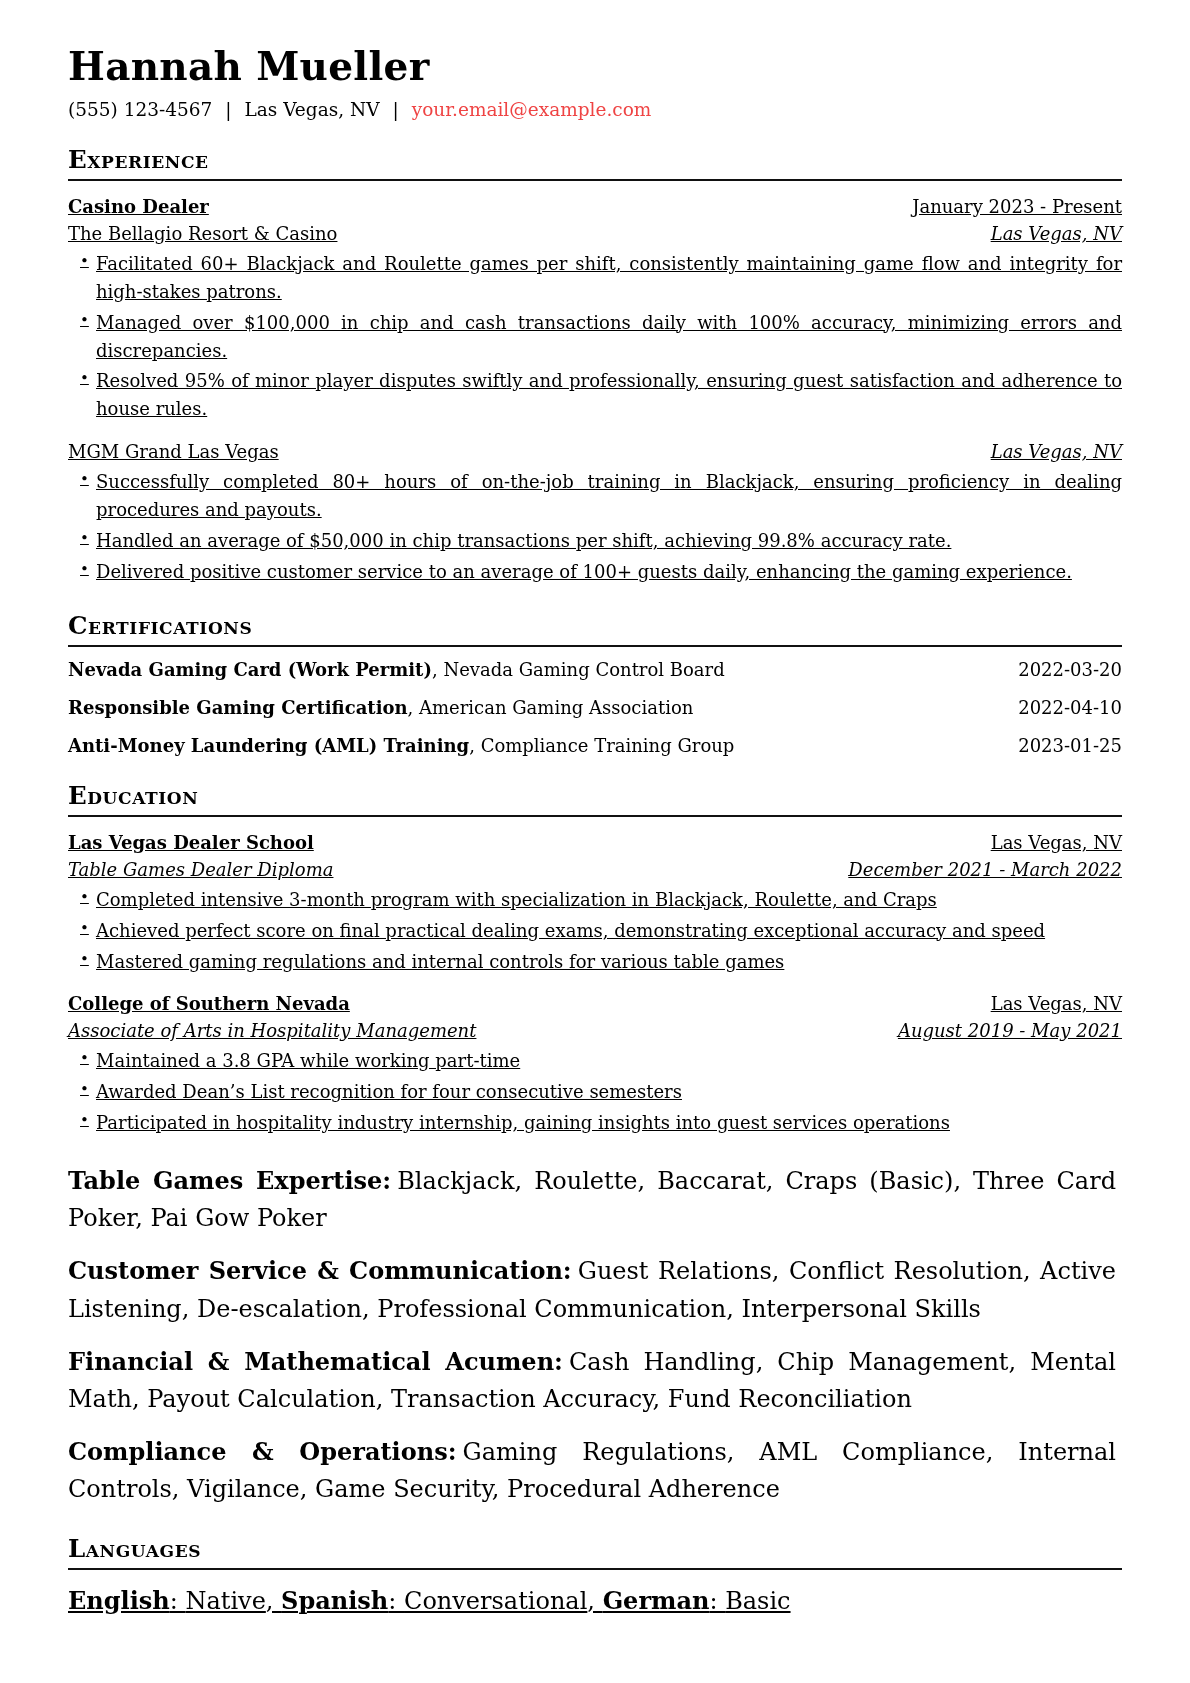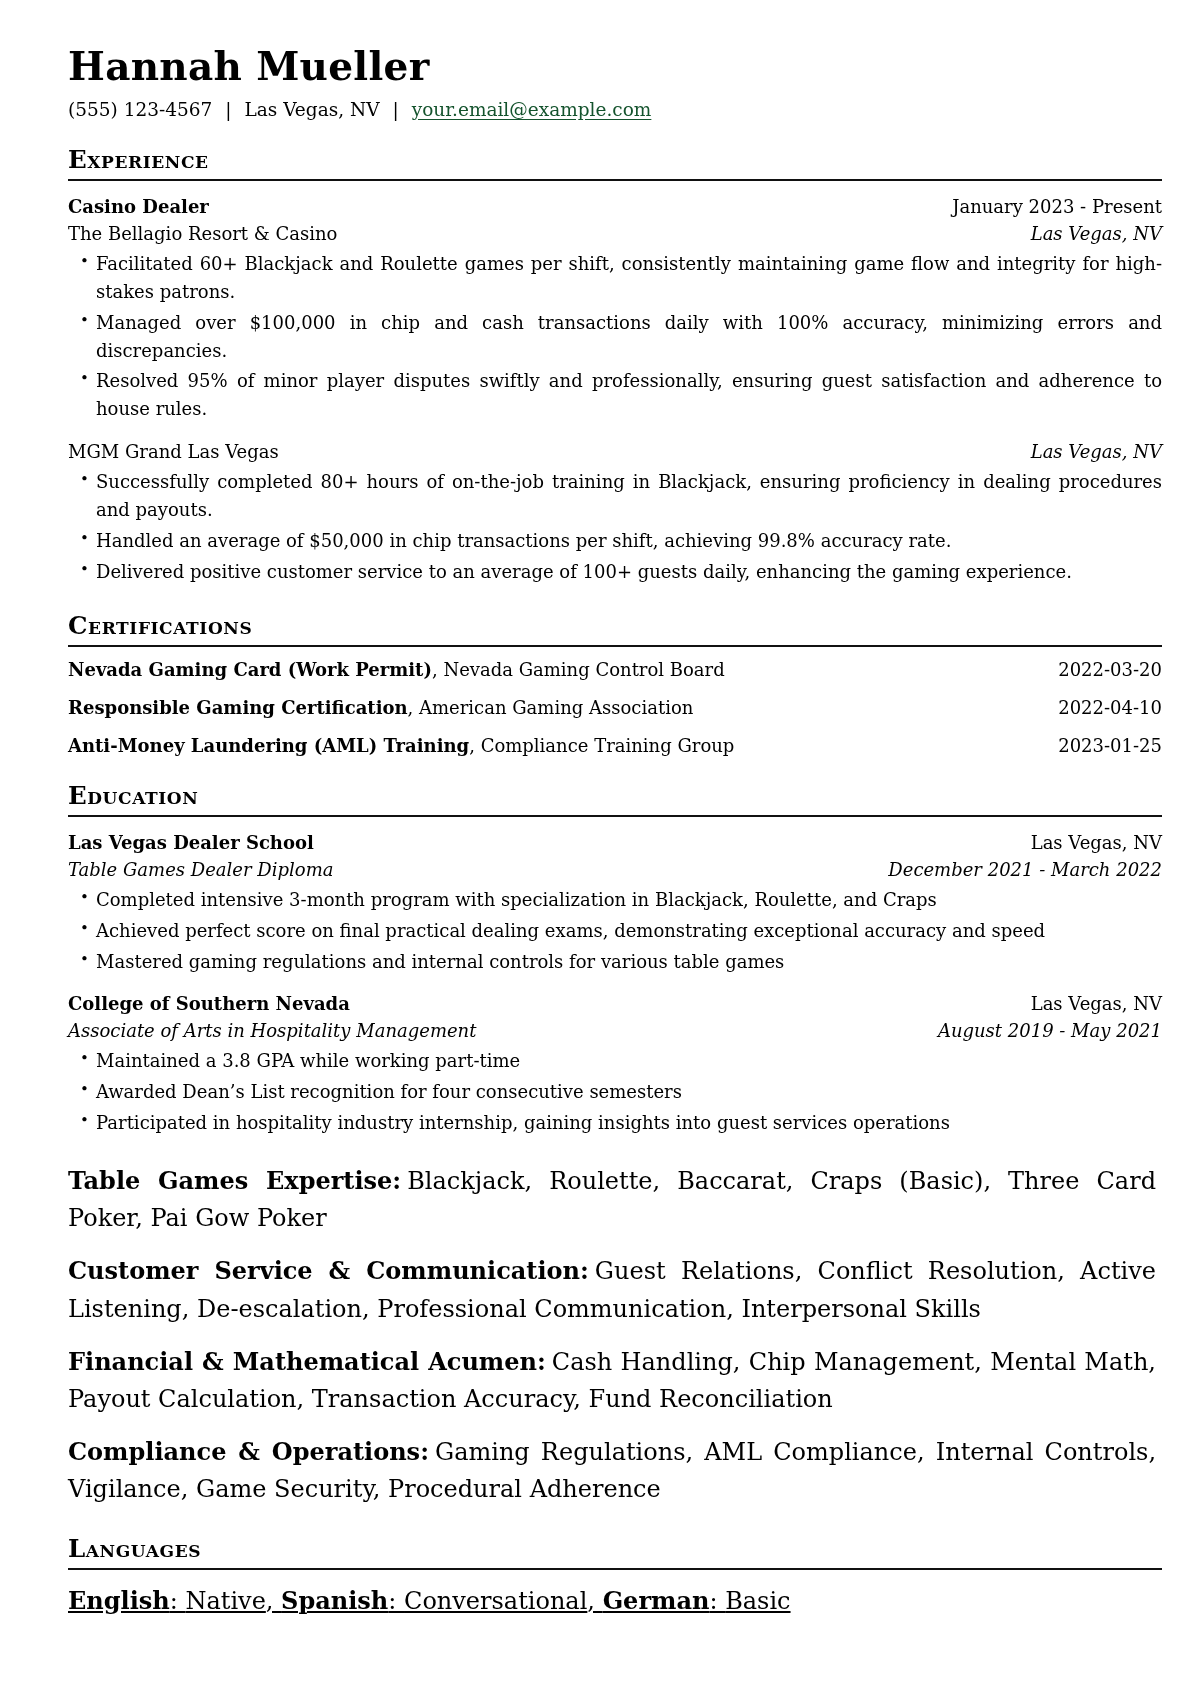--- a/index.html
+++ b/index.html
@@ -6,43 +6,43 @@
   html, body { margin: 0; padding: 0; background: #ffffff; }
   body {
     width: 1190px; height: 1683px;
     font-family: "DejaVu Serif", serif;
     color: #000;
     -webkit-font-smoothing: antialiased;
   }
   .page {
     box-sizing: border-box;
     width: 1190px; height: 1683px;
-    padding: 44px 28px 0 68px;
+    padding: 44px 68px 0 68px;
     overflow: hidden;
   }
   
   .name {
     font-size: 39px; font-weight: bold;
     margin: 0; line-height: 1.15; letter-spacing: 0.3px;
   }
   .contact { margin-top: 10px; font-size: 18.5px; }
   .contact .sep { margin: 0 13px; }
-  .email { color: #14532d; text-decoration: underline; text-underline-offset: 3px; cursor: pointer; }
+  .email { color: #ef4444; text-underline-offset: 3px; cursor: pointer; }
   
   section { margin-top: 25px; }
   .sec-title {
     font-variant: small-caps;
     font-weight: bold;
     font-size: 24.5px;
     letter-spacing: 0.6px;
     margin: 0 0 12px 0;
     padding-bottom: 5px;
     border-bottom: 2.5px solid #111;
   }
-  .entry { margin-top: 15px; }
+  .entry { margin-top: 15px; text-decoration: underline; }
   .entry.first { margin-top: 0; }
   .row { display: flex; justify-content: space-between; align-items: baseline; font-size: 18px; line-height: 1.5; }
   .bold { font-weight: bold; }
   .italic { font-style: italic; }
   .bullets { list-style: none; margin: 3px 0 0 0; padding: 0; }
   .bullet { display: flex; margin-top: 3px; font-size: 18px; line-height: 1.55; }
   .marker { flex: 0 0 16px; margin-left: 12px; font-size: 15px; text-align: left; }
   .btext { flex: 1; text-align: justify; hyphens: auto; }
   
   .cert-row { display: flex; justify-content: space-between; align-items: center; margin-top: 17px; font-size: 18px; gap: 16px; }

